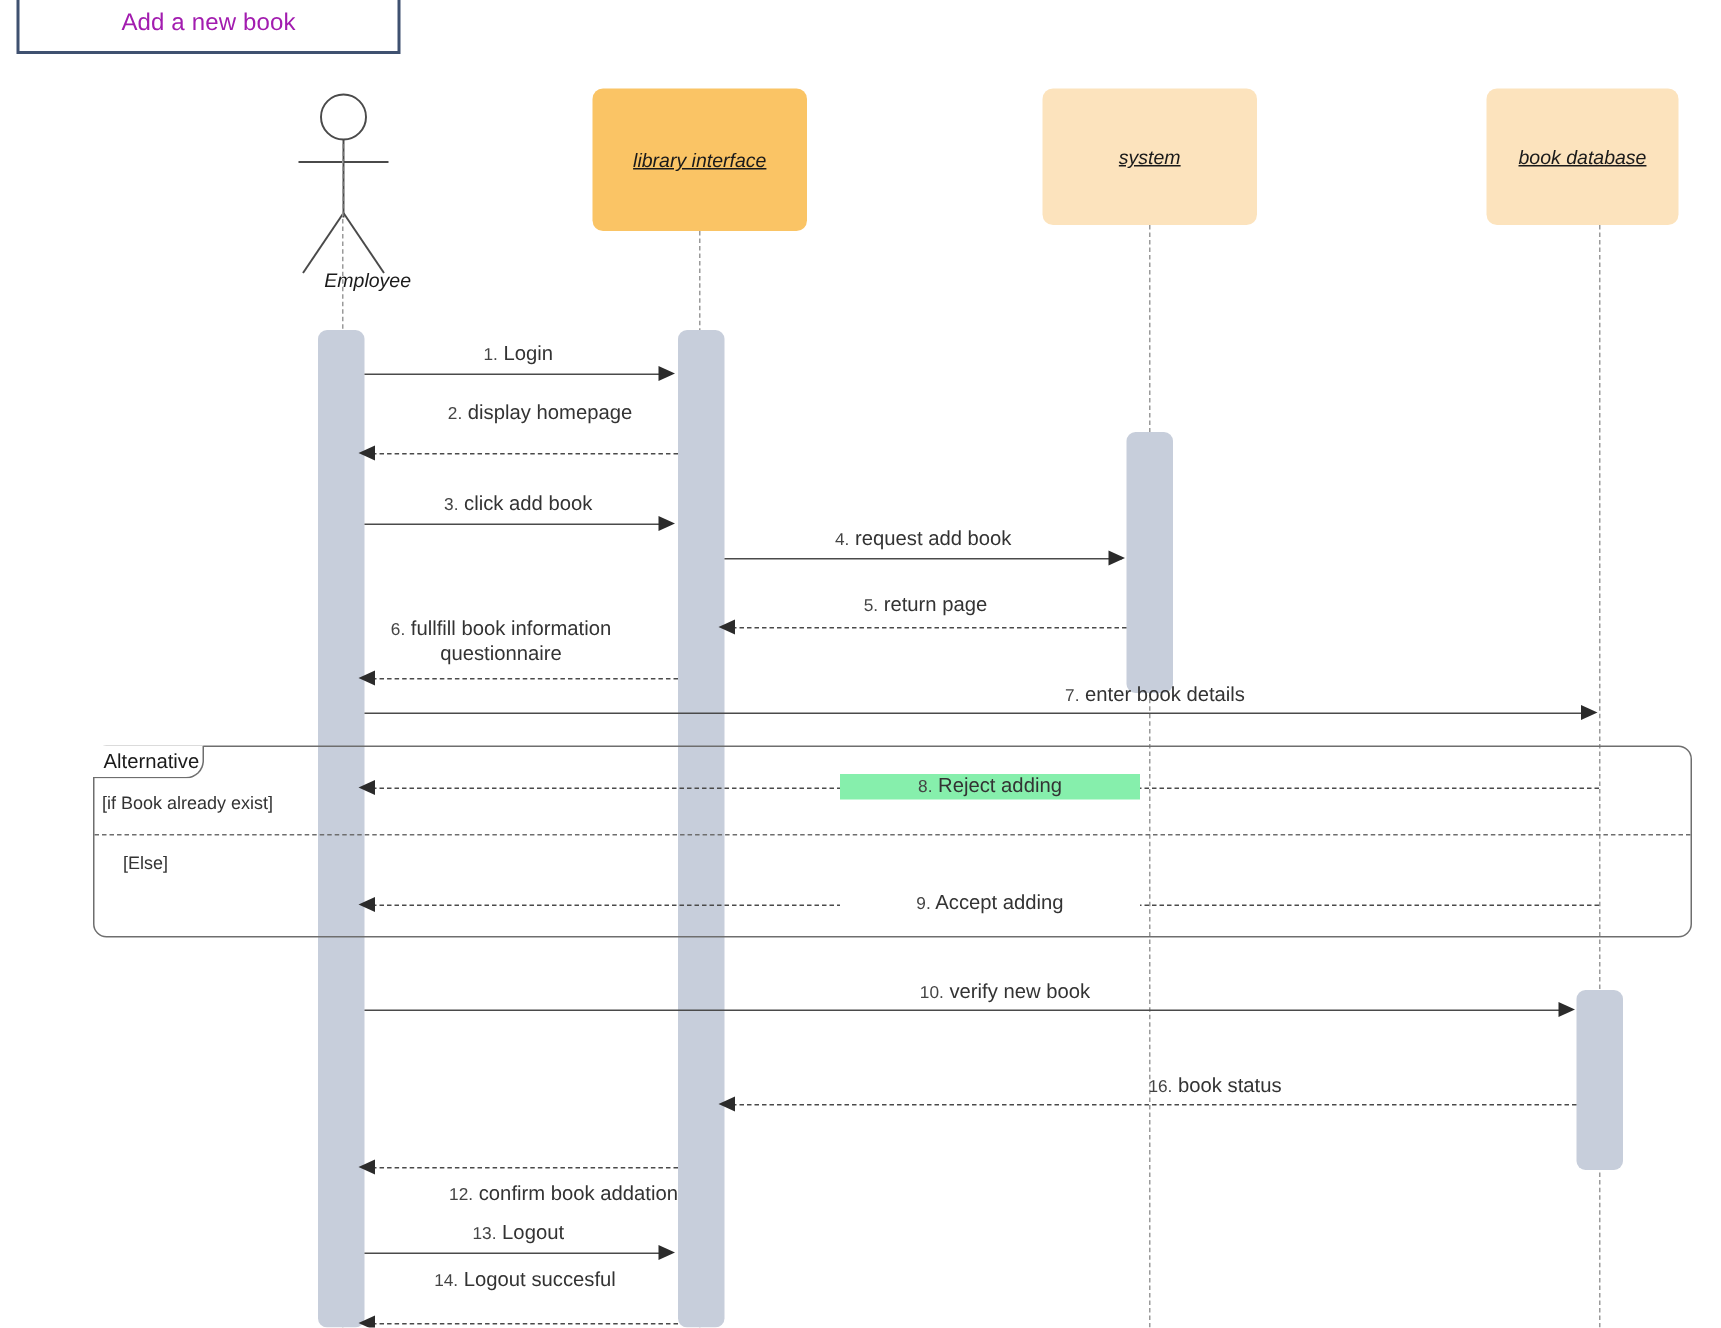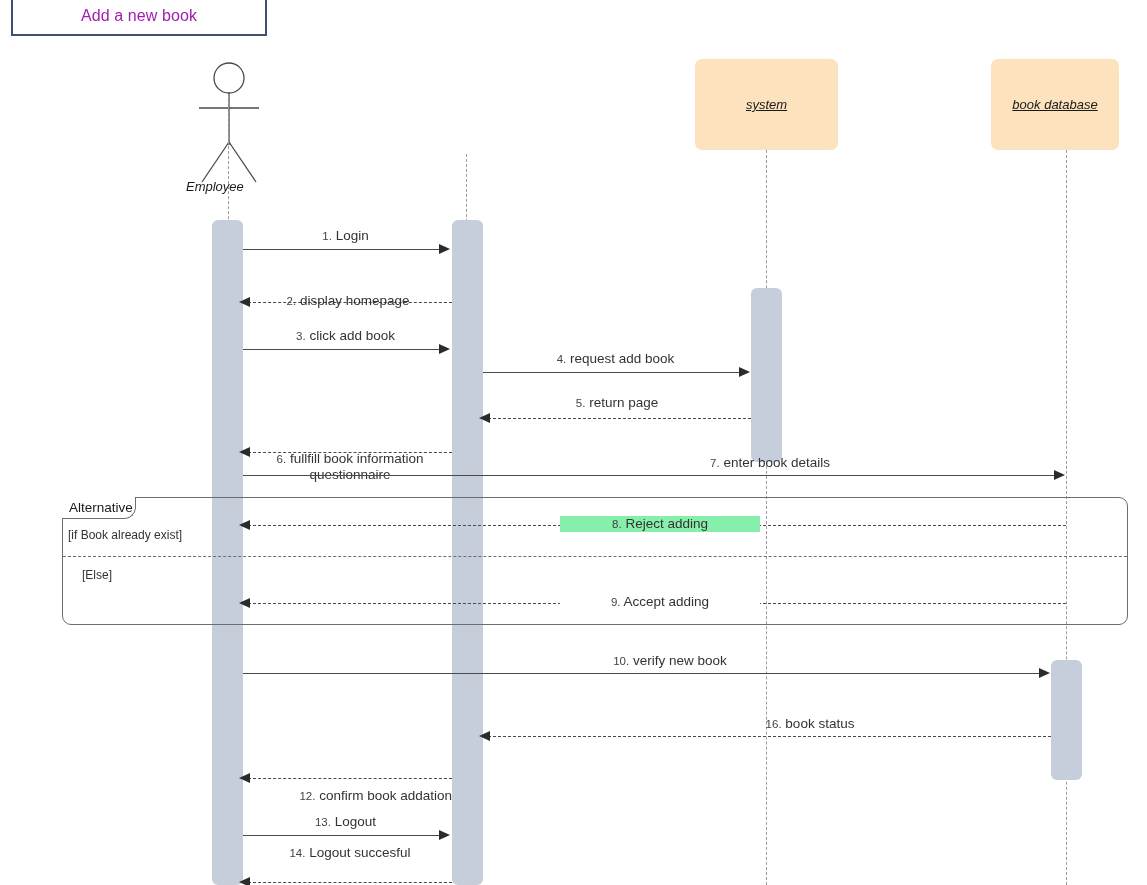--- a/index.html
+++ b/index.html
@@ -59,21 +59,21 @@
     left: 190px;
     top: 60px;
     width: 80px;
     height: 140px;
   }
   .actor-label {
     position: absolute;
     left: 186px;
     top: 179px;
     width: 88px;
-    text-align: left;
+    text-align: right;
     font-size: 13px;
     font-style: italic;
     color: #1a1a1a;
   }
   
   .lifeline {
     position: absolute;
     width: 0;
     border-left: 1.5px dashed #9a9a9a;
   }
@@ -172,20 +172,23 @@
     <svg width="80" height="140" viewBox="0 0 80 140">
       <circle cx="39" cy="18" r="15" fill="#ffffff" stroke="#4a4a4a" stroke-width="1.3"></circle>
       <line x1="39" y1="33" x2="39" y2="85" stroke="#4a4a4a" stroke-width="1.3"></line>
       <line x1="9" y1="48" x2="69" y2="48" stroke="#4a4a4a" stroke-width="1.3"></line>
       <line x1="39" y1="82" x2="12" y2="122" stroke="#4a4a4a" stroke-width="1.3"></line>
       <line x1="39" y1="82" x2="66" y2="122" stroke="#4a4a4a" stroke-width="1.3"></line>
     </svg>
   </div>
   <div class="actor-label">Employee</div>
 
+  <div class="head-box" style="left:395px; top:59px; width:143px; height:95px; background:#fac465;">
+    <span>library interface</span>
+  </div>
   <div class="head-box" style="left:695px; top:59px; width:143px; height:91px; background:#fce3bd;">
     <span>system</span>
   </div>
   <div class="head-box" style="left:991px; top:59px; width:128px; height:91px; background:#fce3bd;">
     <span>book database</span>
   </div>
 
   <div class="lifeline" style="left:228px; top:96px; height:789px;"></div>
   <div class="lifeline" style="left:466px; top:154px; height:731px;"></div>
   <div class="lifeline" style="left:766px; top:150px; height:735px;"></div>
@@ -198,21 +201,21 @@
 
   <div class="msg-line" style="left:243px; top:249px; width:205px;"></div>
   <div class="arrow right" style="left:439px; top:244px;"></div>
   <div class="msg-label" style="left:243px; top:228px; width:205px;">
     <span class="num">1.</span>
     <span>Login</span>
   </div>
 
   <div class="msg-line dashed" style="left:248px; top:302px; width:204px;"></div>
   <div class="arrow left" style="left:239px; top:297px;"></div>
-  <div class="msg-label" style="left:243px; top:293px; width:210px;">
+  <div class="msg-label" style="left:243px; top:267px; width:210px;padding-left:12px;">
     <span class="num">2.</span>
     <span>display homepage</span>
   </div>
 
   <div class="msg-line" style="left:243px; top:349px; width:205px;"></div>
   <div class="arrow right" style="left:439px; top:344px;"></div>
   <div class="msg-label" style="left:243px; top:328px; width:205px;">
     <span class="num">3.</span>
     <span>click add book</span>
   </div>
@@ -226,21 +229,21 @@
 
   <div class="msg-line dashed" style="left:488px; top:418px; width:263px;"></div>
   <div class="arrow left" style="left:479px; top:413px;"></div>
   <div class="msg-label" style="left:483px; top:395px; width:268px;">
     <span class="num">5.</span>
     <span>return page</span>
   </div>
 
   <div class="msg-line dashed" style="left:248px; top:452px; width:204px;"></div>
   <div class="arrow left" style="left:239px; top:447px;"></div>
-  <div class="msg-label wrapped" style="left:248px; top:411px; width:204px;margin-top:40px;">
+  <div class="msg-label wrapped" style="left:232px; top:411px; width:204px;">
     <span class="num">6.</span>
     <span>fullfill book information</span>
     <span>questionnaire</span>
   </div>
 
   <div class="msg-line" style="left:243px; top:475px; width:818px;"></div>
   <div class="arrow right" style="left:1054px; top:470px;"></div>
   <div class="msg-label" style="left:520px; top:455px; width:500px;">
     <span class="num">7.</span>
     <span>enter book details</span>

